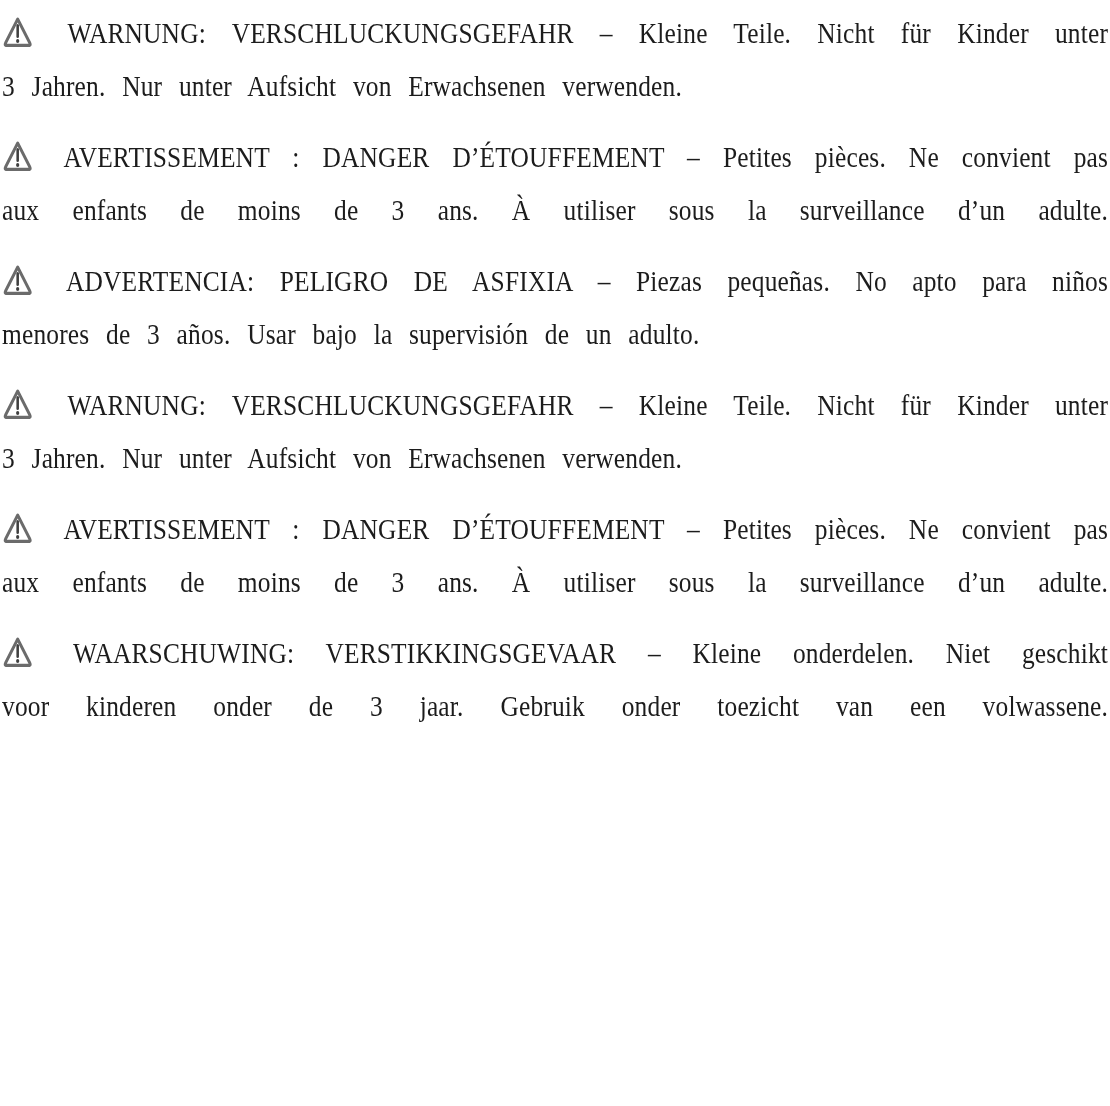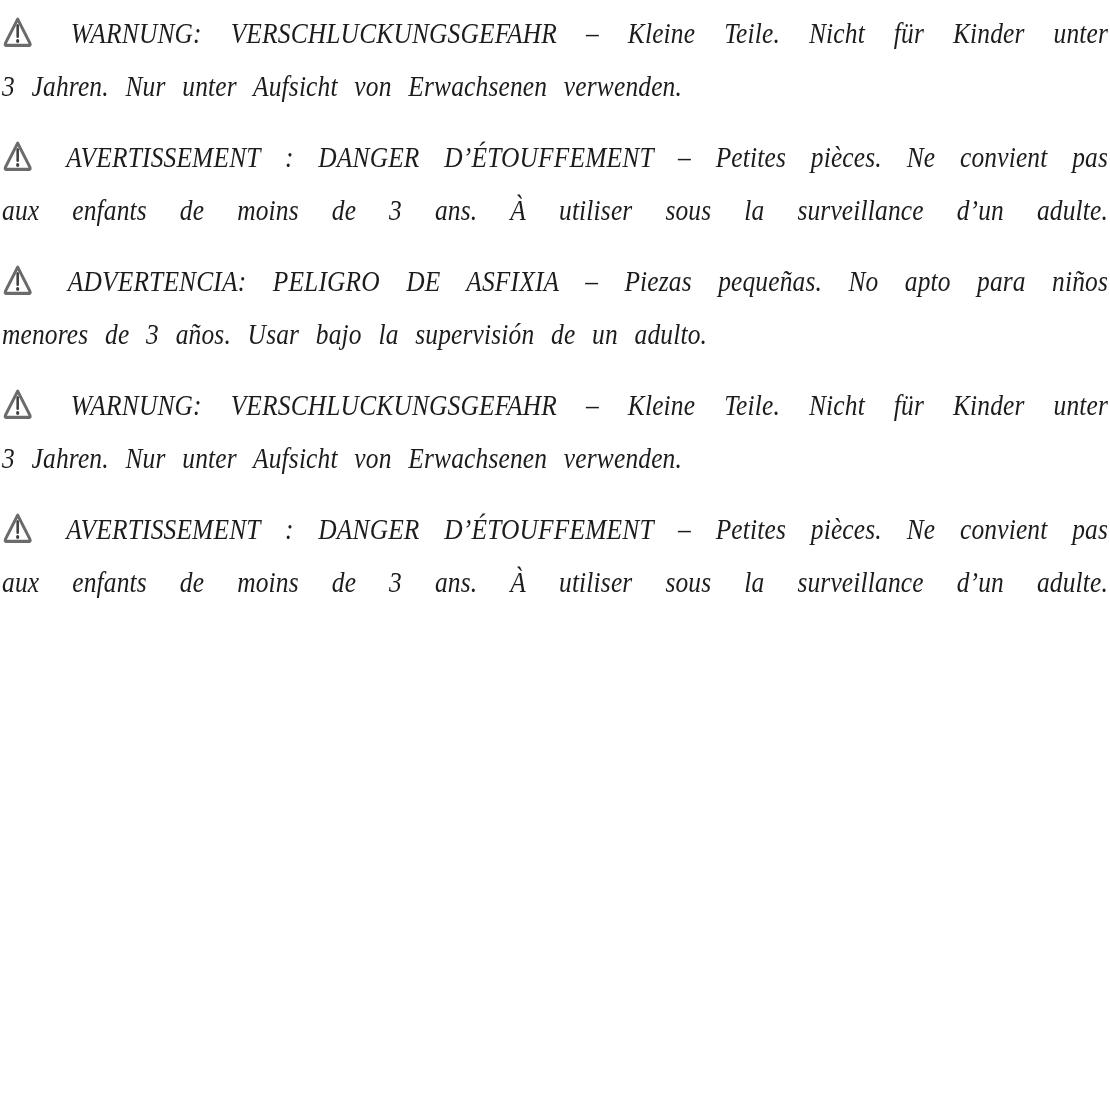--- a/index.html
+++ b/index.html
@@ -12,21 +12,20 @@
     height: 1106px;
     overflow: hidden;
     box-sizing: border-box;
     padding: 6px 2px 0 2px;
     font-family: "Liberation Serif", "DejaVu Serif", serif;
     font-size: 30px;
     color: #1c1c1c;
   }
   .doc {
     width: 100%;
-    font-style: italic;
   }
   .para {
     margin: 0 0 18px 0;
   }
   .para:last-child {
     margin-bottom: 0;
   }
   
   .line {
     width: 118%;
@@ -114,15 +113,24 @@
     <div class="line l-full">
       <span class="tri"><svg width="37" height="31" viewBox="0 0 36 31">
             <use href="#warn-tri"></use>
           </svg></span>
       <span>AVERTISSEMENT : DANGER D’ÉTOUFFEMENT – Petites pièces. Ne convient pas</span>
     </div>
     <div class="line l-full">aux enfants de moins de 3 ans. À utiliser sous la surveillance d’un adulte.</div>
   </div>
 
 
+  <div class="para">
+    <div class="line l-full">
+      <span class="tri"><svg width="37" height="31" viewBox="0 0 36 31">
+            <use href="#warn-tri"></use>
+          </svg></span>
+      <span>WAARSCHUWING: VERSTIKKINGSGEVAAR – Kleine onderdelen. Niet geschikt</span>
+    </div>
+    <div class="line l-full">voor kinderen onder de 3 jaar. Gebruik onder toezicht van een volwassene.</div>
+  </div>
 
 
 </div>
 
 </body></html>

